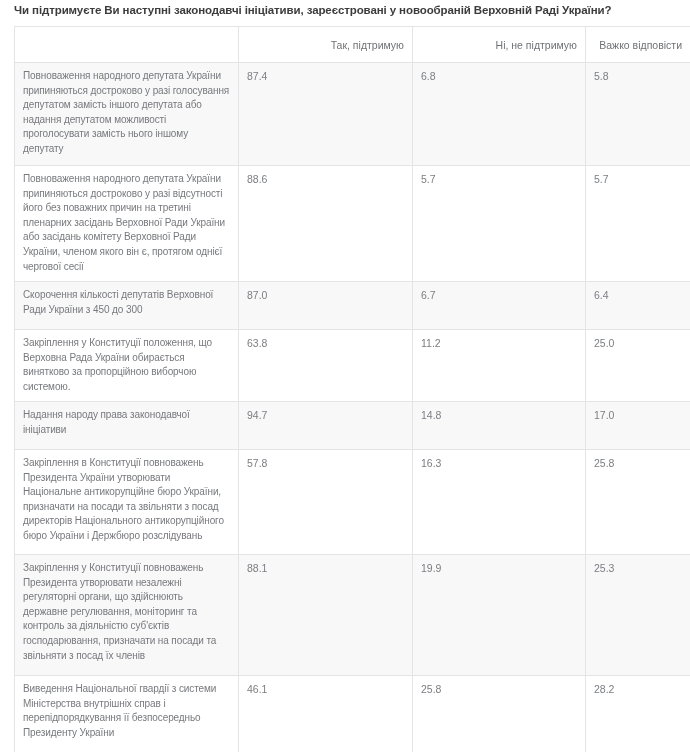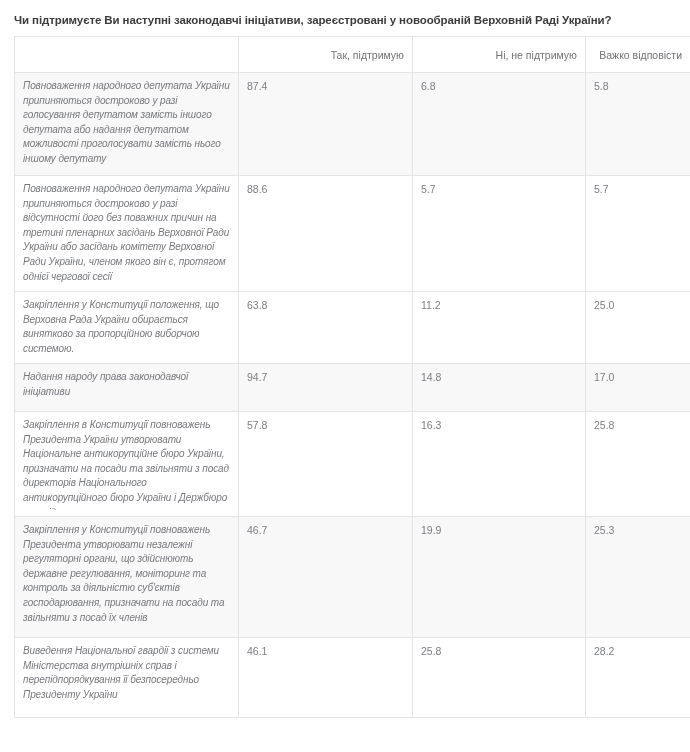--- a/index.html
+++ b/index.html
@@ -7,21 +7,21 @@
     padding: 0;
     background: #ffffff;
   }
   body {
     width: 690px;
     height: 752px;
     overflow: hidden;
     font-family: "Liberation Sans", sans-serif;
   }
   .page-title {
-    margin: 13px 14px 0 14px;
+    margin: 3px 14px 0 14px;
     font-size: 11.5px;
     line-height: 15px;
     font-weight: bold;
     color: #3c3c3c;
     letter-spacing: -0.1px;
   }
   table.survey {
     margin: 8px 0 0 14px;
     width: 676px;
     border-collapse: collapse;
@@ -51,21 +51,21 @@
     letter-spacing: -0.1px;
   }
   table.survey td.num {
     font-size: 10.5px;
     color: #7b7e82;
     letter-spacing: 0;
     margin-top: 27px;
   }
   tr.stripe td { background: #f8f8f9; }
   tr.plain td  { background: #ffffff; }
-  .inner { overflow: hidden; font-style: italic; }
+  .inner { overflow: hidden; }
 </style>
 </head>
 <body>
 
 <div class="page-title">Чи підтримуєте Ви наступні законодавчі ініціативи, зареєстровані у новообраній Верховній Раді України?</div>
 
 <table class="survey">
   <colgroup>
     <col style="width:224px">
       <col style="width:174px">
@@ -90,20 +90,28 @@
       <td class="num">5.8</td>
     </tr>
     <tr class="plain">
       <td>
           <div class="inner" style="height:103px">Повноваження народного депутата України припиняються достроково у разі відсутності його без поважних причин на третині пленарних засідань Верховної Ради України або засідань комітету Верховної Ради України, членом якого він є, протягом однієї чергової сесії</div>
         </td>
       <td class="num">88.6</td>
       <td class="num">5.7</td>
       <td class="num">5.7</td>
     </tr>
+    <tr class="stripe">
+      <td>
+          <div class="inner" style="height:35px">Скорочення кількості депутатів Верховної Ради України з 450 до 300</div>
+        </td>
+      <td class="num">87.0</td>
+      <td class="num">6.7</td>
+      <td class="num">6.4</td>
+    </tr>
     <tr class="plain">
       <td>
           <div class="inner" style="height:59px">Закріплення у Конституції положення, що Верховна Рада України обирається винятково за пропорційною виборчою системою.</div>
         </td>
       <td class="num">63.8</td>
       <td class="num">11.2</td>
       <td class="num">25.0</td>
     </tr>
     <tr class="stripe">
       <td>
@@ -118,21 +126,21 @@
           <div class="inner" style="height:92px">Закріплення в Конституції повноважень Президента України утворювати Національне антикорупційне бюро України, призначати на посади та звільняти з посад директорів Національного антикорупційного бюро України і Держбюро розслідувань</div>
         </td>
       <td class="num">57.8</td>
       <td class="num">16.3</td>
       <td class="num">25.8</td>
     </tr>
     <tr class="stripe">
       <td>
           <div class="inner" style="height:108px">Закріплення у Конституції  повноважень Президента утворювати незалежні регуляторні органи, що здійснюють державне регулювання, моніторинг та контроль за діяльністю суб'єктів господарювання, призначати на посади та звільняти з посад їх членів</div>
         </td>
-      <td class="num">46.7</td>
+      <td class="num">88.1</td>
       <td class="num">19.9</td>
       <td class="num">25.3</td>
     </tr>
     <tr class="plain">
       <td>
           <div class="inner" style="height:67px">Виведення Національної гвардії з системи Міністерства внутрішніх справ і перепідпорядкування її безпосередньо Президенту України</div>
         </td>
       <td class="num">46.1</td>
       <td class="num">25.8</td>
       <td class="num">28.2</td>

